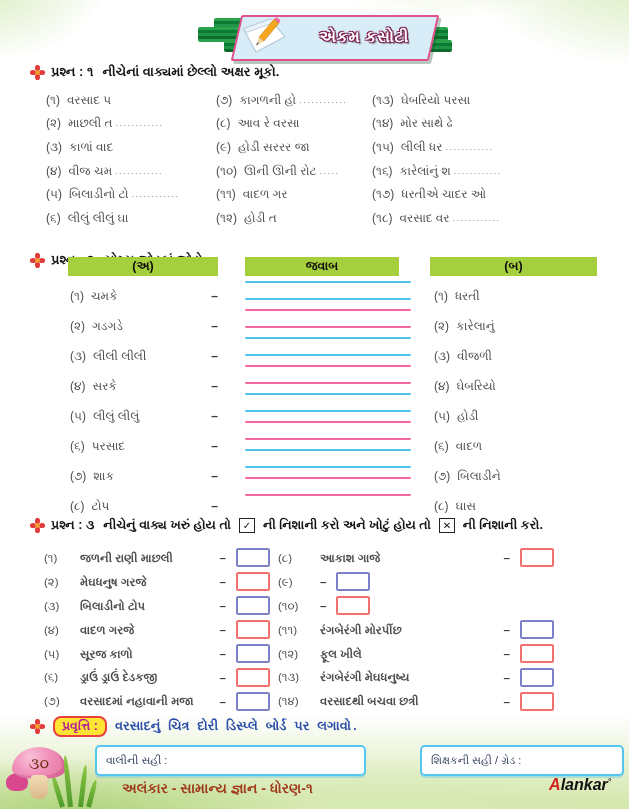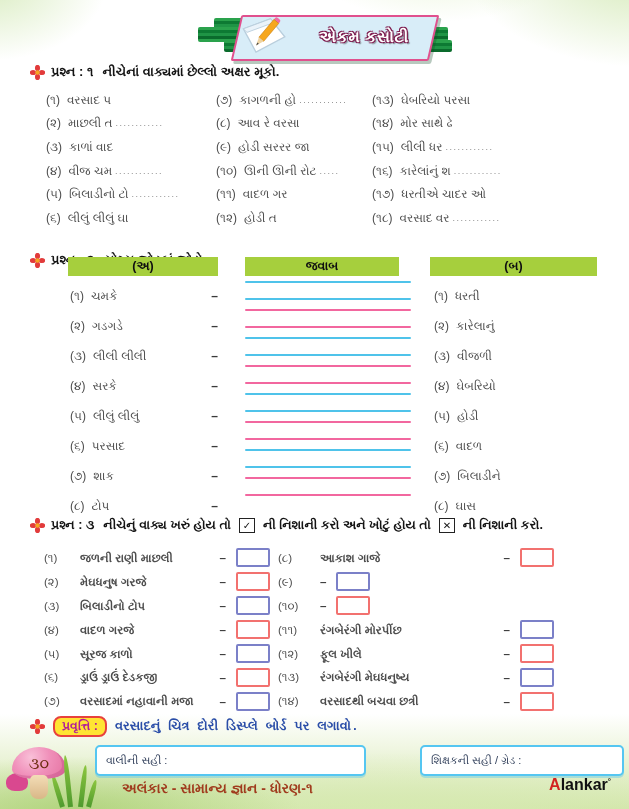--- a/index.html
+++ b/index.html
@@ -83,21 +83,21 @@
   .activity{position:absolute;left:30px;top:716px;display:flex;align-items:center;gap:8px;}
   .act-label{background:#ffe433;border:2px solid #e8413c;border-radius:8px;color:#b01c9b;font-weight:bold;font-size:12.5px;padding:1px 7px;white-space:nowrap;}
   .act-text{color:#2b4ea8;font-weight:bold;font-size:13px;white-space:nowrap;font-family:Liberation Mono, monospace;}
   .sig-box{position:absolute;top:745px;height:27px;border:2px solid #55c6f1;border-radius:5px;background:#fff;
     font-size:11px;color:#33415c;display:flex;align-items:center;padding-left:9px;box-shadow:0 2px 0 rgba(85,198,241,.4);}
   .sig-parent{left:95px;width:258px;}
   .sig-teacher{left:420px;width:191px;}
 
   
   .footer-book{position:absolute;left:122px;top:780px;font-size:14px;font-weight:bold;color:#a03c1e;}
-  .logo{position:absolute;right:18px;top:776px;font-size:16px;font-weight:bold;color:#111;}
+  .logo{position:absolute;right:18px;top:776px;font-size:16px;font-weight:bold;color:#111;font-style:italic;}
   .logo .a{color:#d2231f;}
   .logo sup{font-size:8px;}
   .mushroom{position:absolute;left:6px;bottom:2px;width:90px;height:62px;}
   .mini-cap{position:absolute;left:0;bottom:16px;width:22px;height:18px;background:#d9488f;border-radius:50% 50% 40% 40%;}
   .cap{position:absolute;left:6px;top:2px;width:54px;height:32px;
     background:radial-gradient(circle at 35% 32%, #f9c0d8 0%, #f090ba 45%, #e4709f 100%);
     border-radius:50% 50% 45% 45%/70% 70% 30% 30%;box-shadow:inset -4px -3px 0 rgba(180,60,120,.3);}
   .stem{position:absolute;left:24px;top:30px;width:18px;height:24px;background:linear-gradient(#f3ddb7,#d9b787);border-radius:5px 5px 8px 8px;}
   .pnum{position:absolute;left:6px;top:10px;width:54px;text-align:center;font-weight:normal;font-size:16px;color:#6b2c0f;}
   .blade{position:absolute;bottom:0;width:5px;background:linear-gradient(#8cc63f,#4f9a2e);border-radius:100% 100% 0 0/100% 100% 0 0;transform-origin:bottom;}

